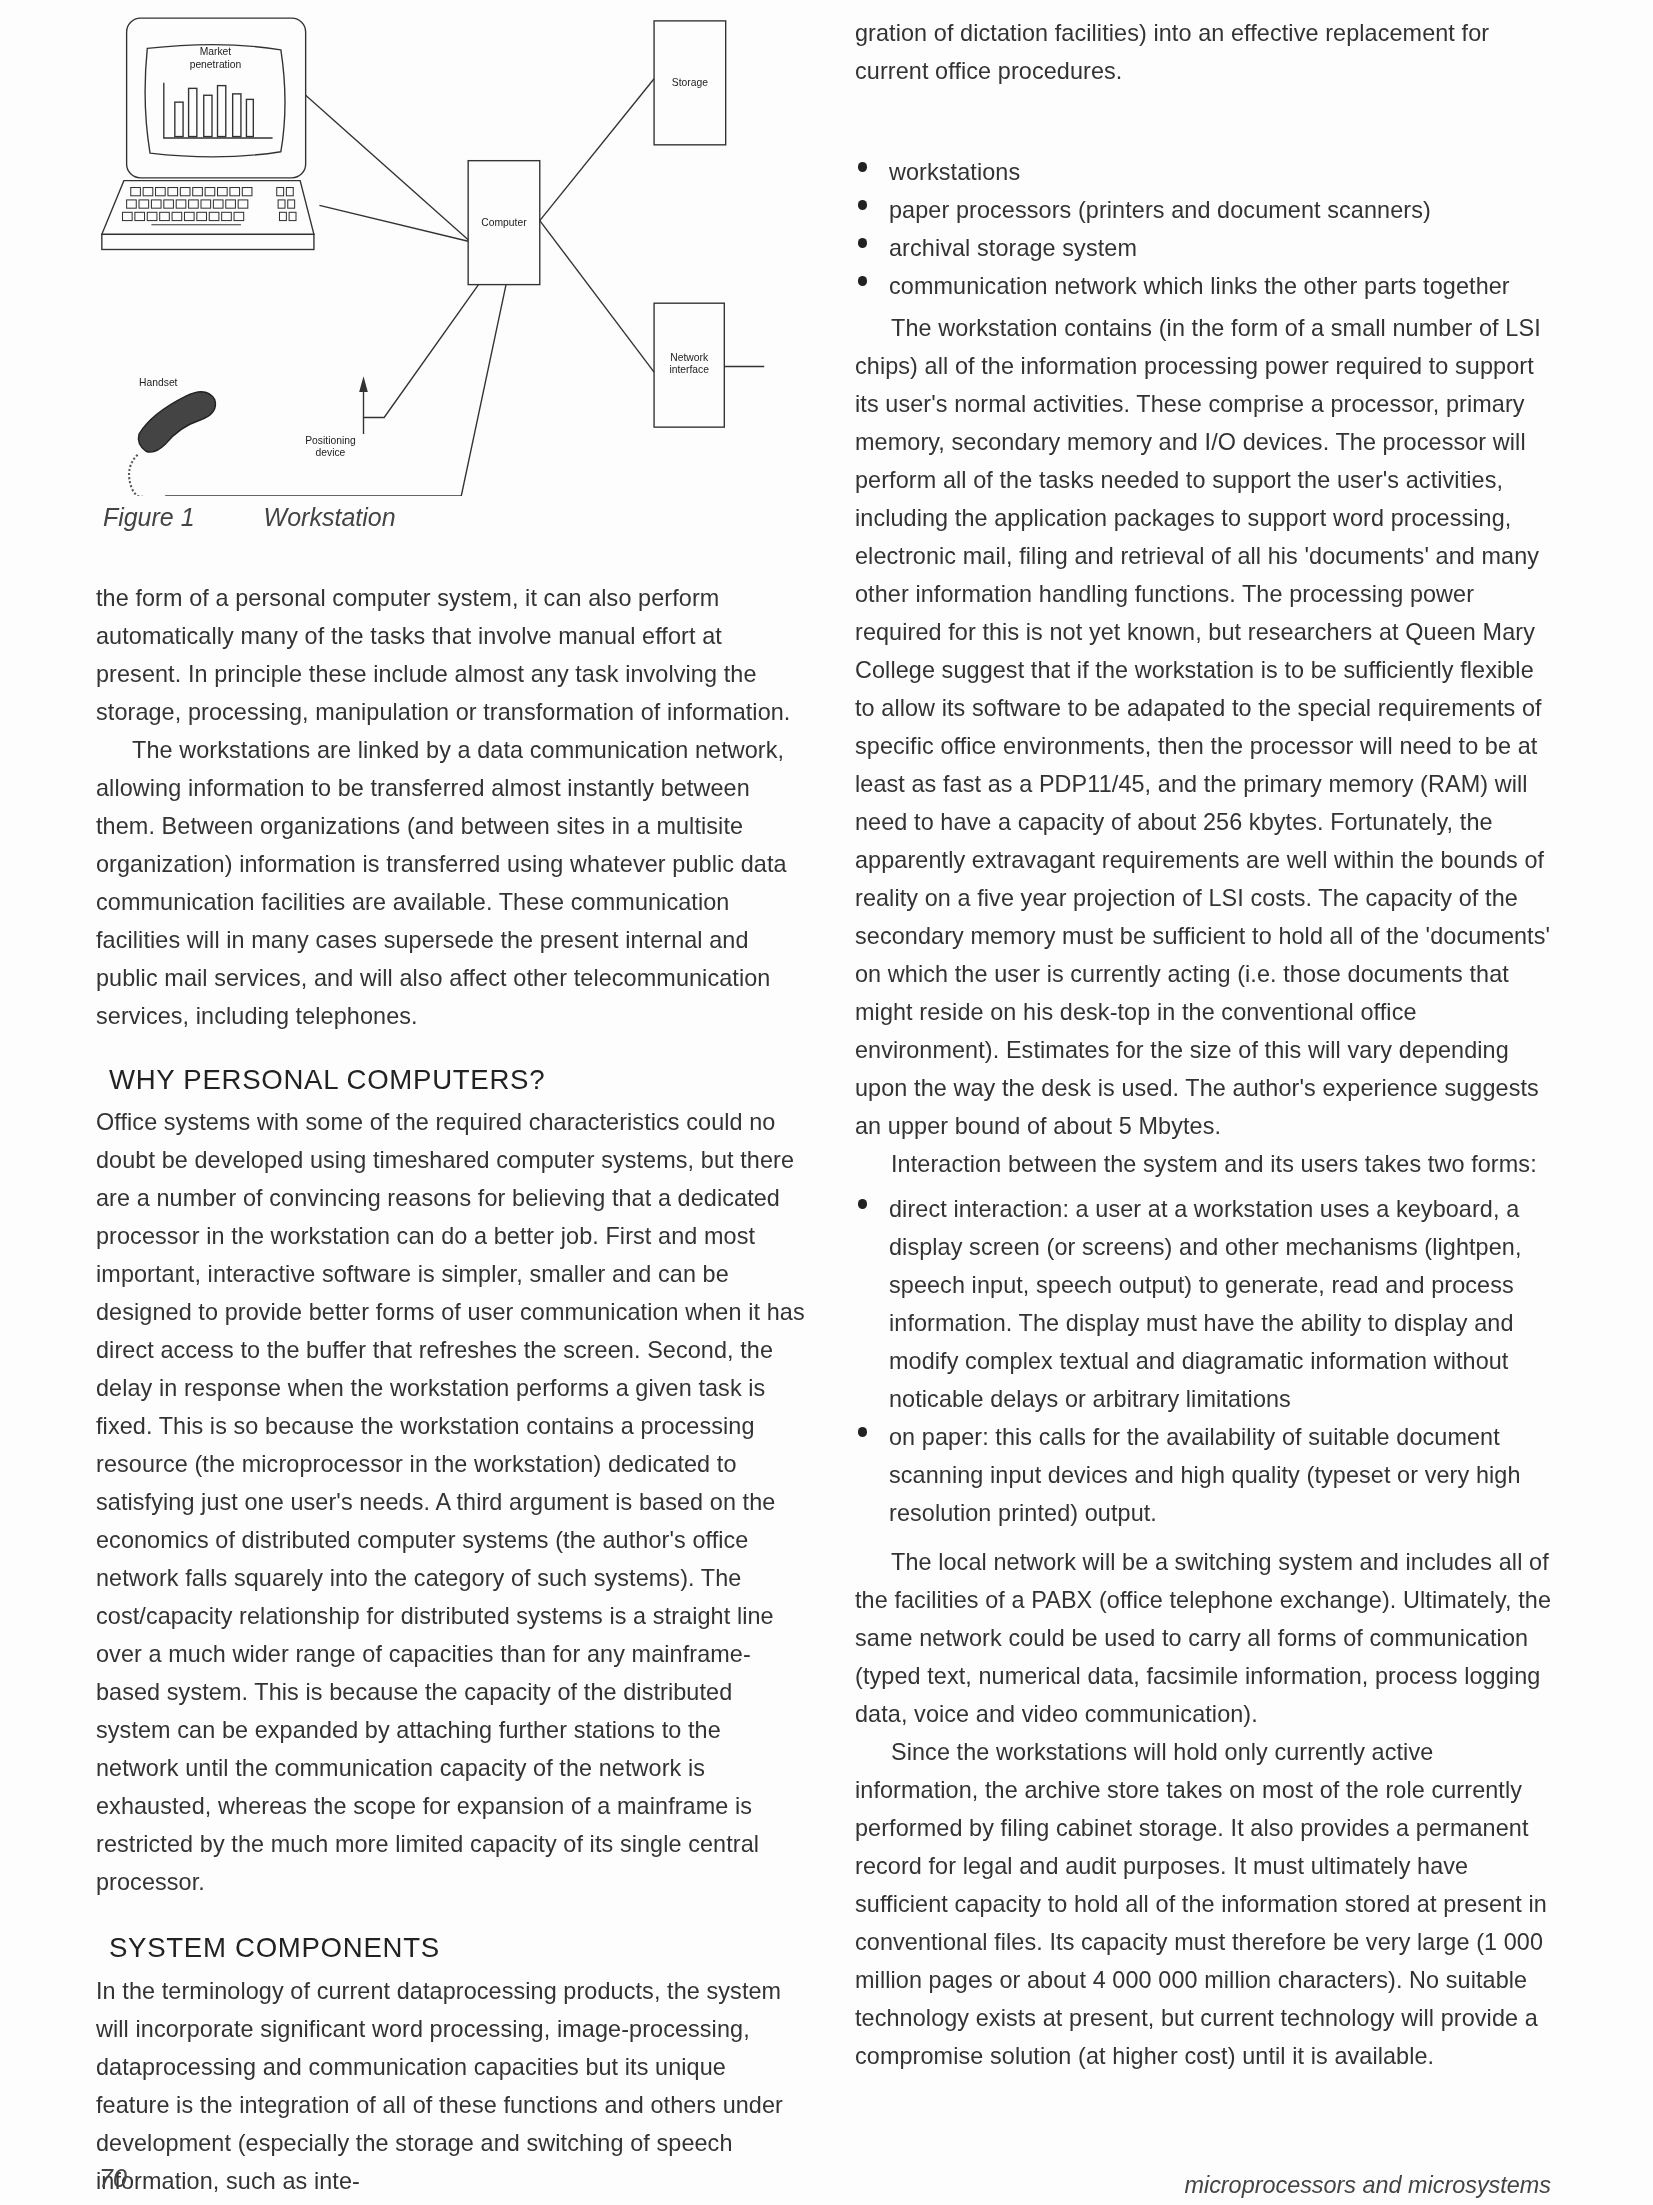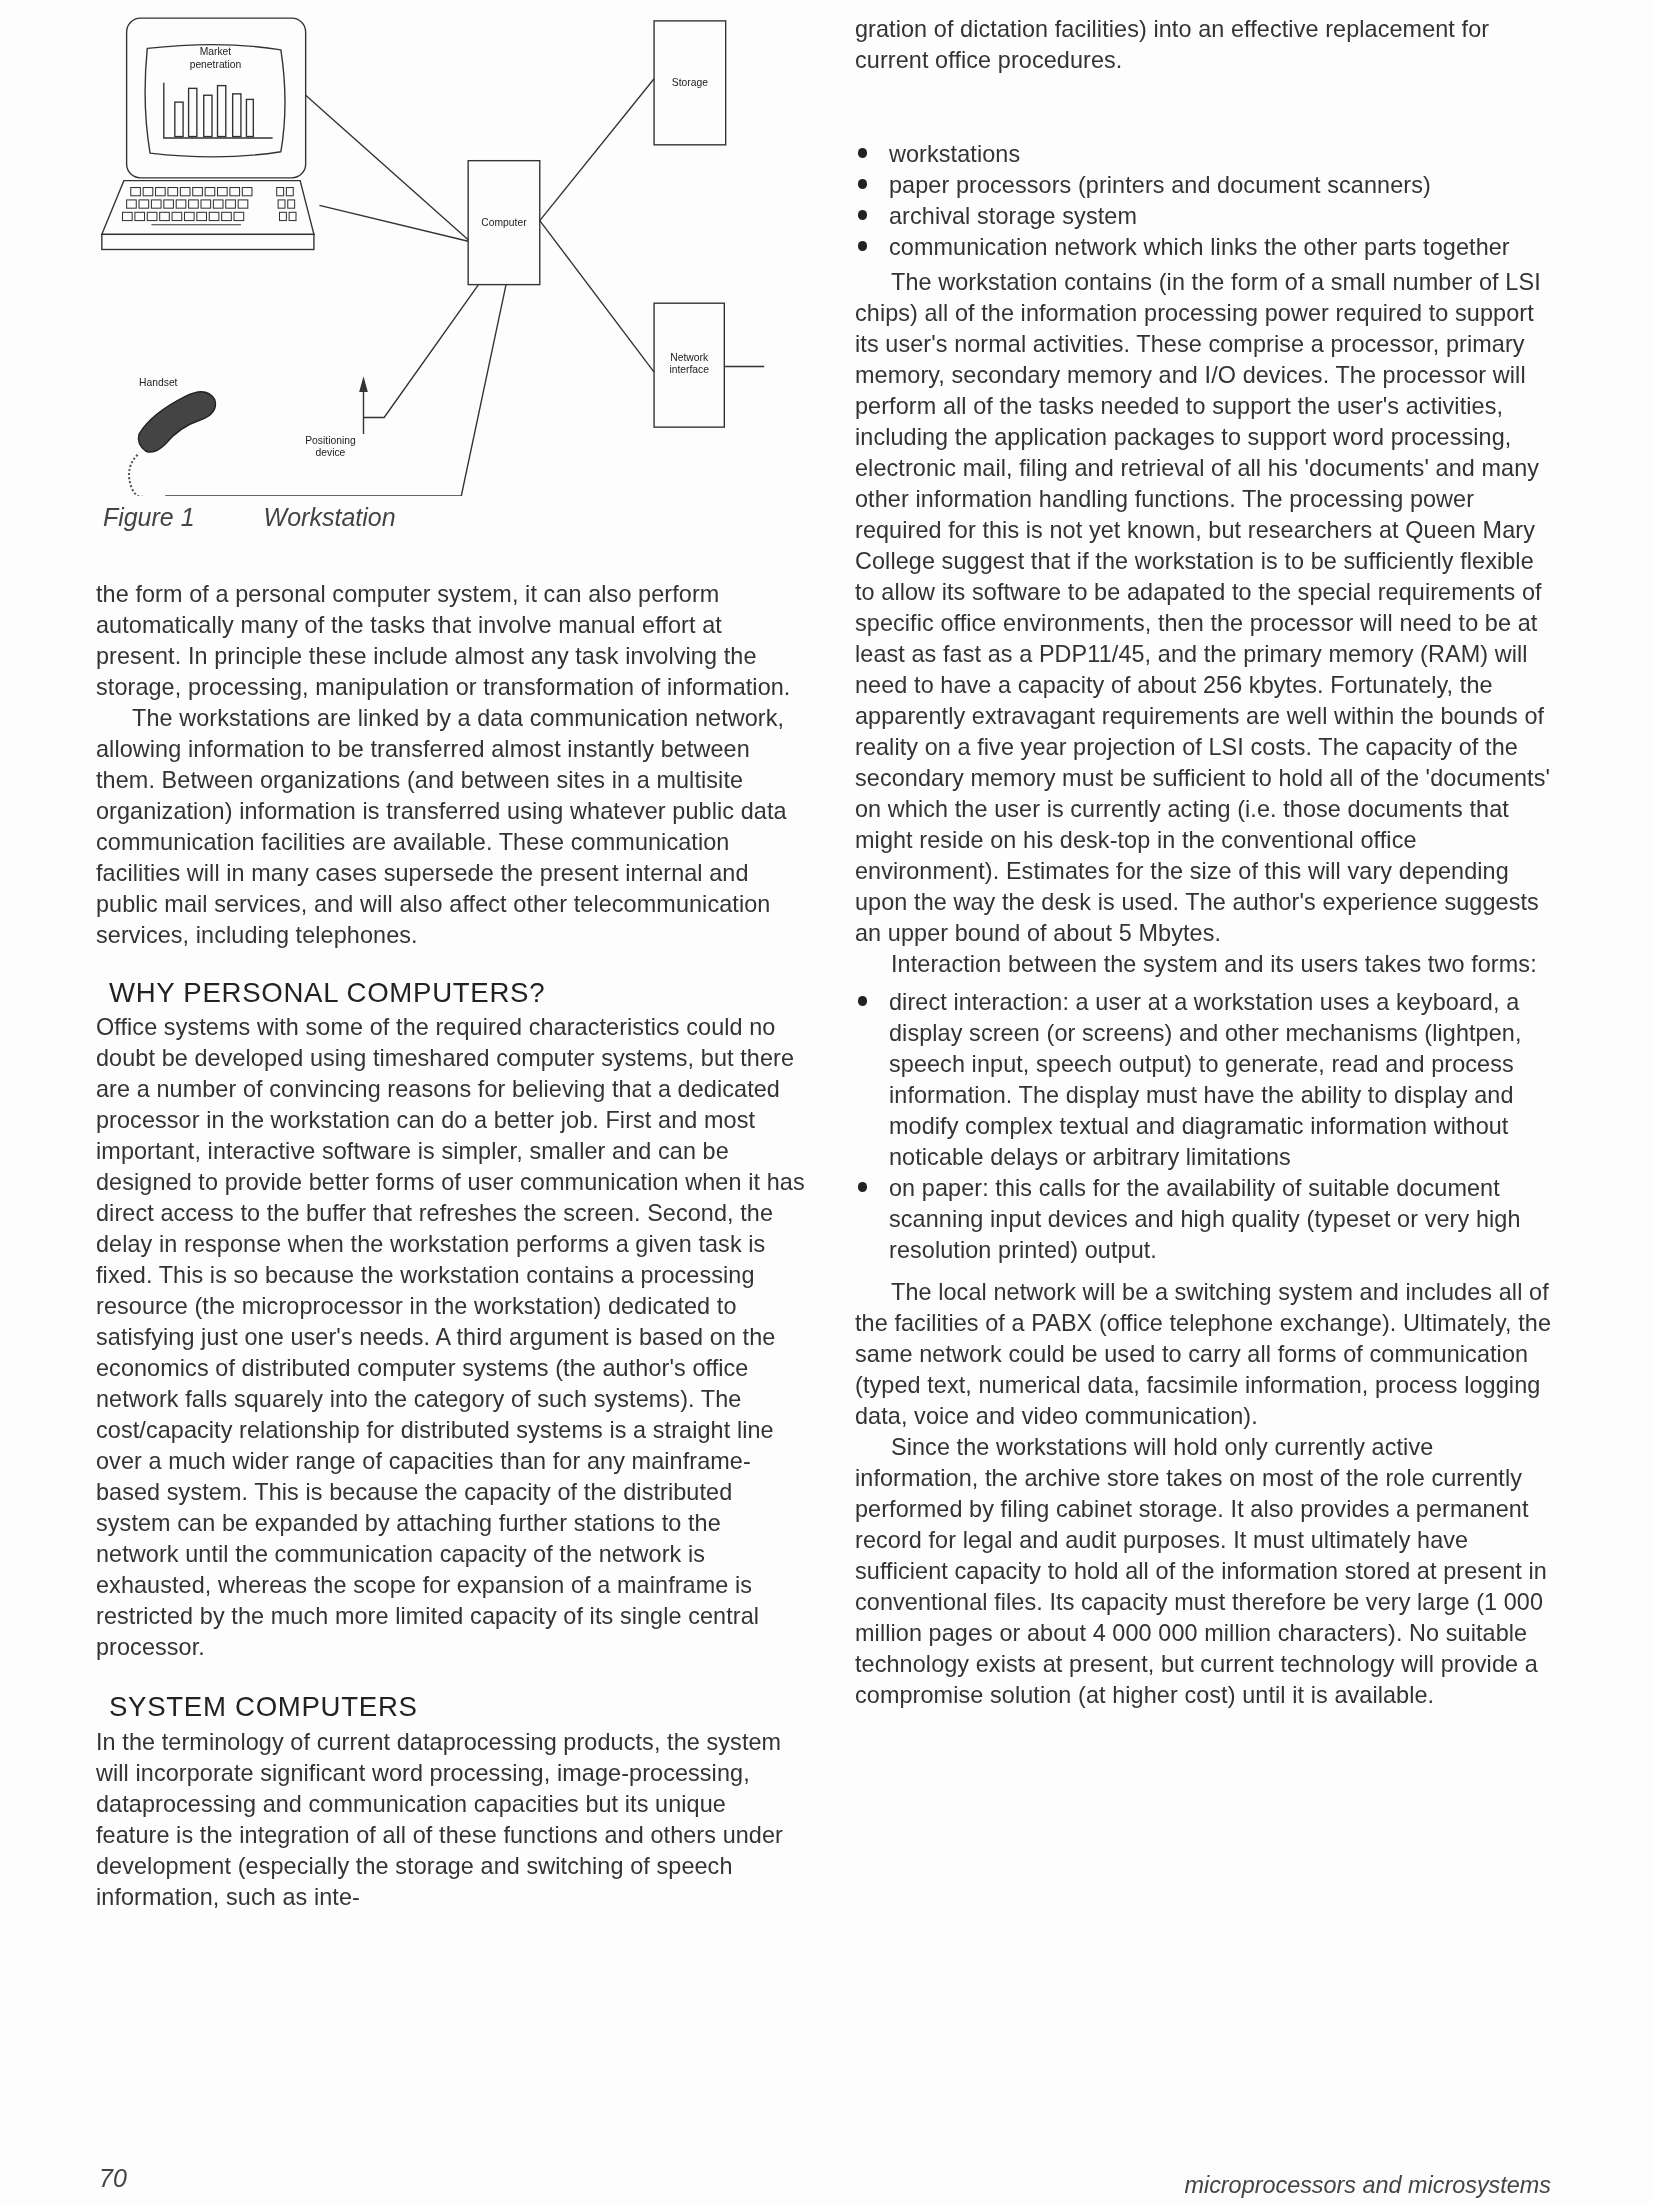--- a/index.html
+++ b/index.html
@@ -1,18 +1,18 @@
 <!DOCTYPE html>
 <html style="font-size:11px"><head>
   <meta charset="utf-8">
   <style>
     html, body { margin: 0; padding: 0; background: #ffffff; }
     body { width: 1654px; height: 2205px; position: relative; overflow: hidden; color: #2a2a2a; }
     .page { position: absolute; left: 0; top: 0; width: 1654px; height: 2205px; background: #fdfdfd; }
-    .col { position: absolute; font-family: "Liberation Sans", sans-serif; font-size: 23.4px; line-height: 31px; color: #333; letter-spacing: 0.1px; }
+    .col { position: absolute; font-family: "Liberation Sans", sans-serif; font-size: 23.4px; line-height: 38px; color: #333; letter-spacing: 0.1px; }
     .col-left { left: 96px; top: 579px; width: 710px; }
     .col-right { left: 855px; top: 13.8px; width: 696px; }
     .col p { margin: 0; text-align: left; }
     .indent { text-indent: 36px; }
     .heading { font-family: "Liberation Sans", sans-serif; font-size: 27.6px; letter-spacing: 0.7px; color: #222; margin: 13px; font-weight: normal; }
     ul.bullets { list-style: none; margin: 0; padding: 0; }
     ul.bullets li { position: relative; padding-left: 34px; }
     ul.bullets li .dot { position: absolute; left: 2.8px; top: 9.6px; width: 9.6px; height: 9.6px; border-radius: 50%; background: #222; }
     .figure { position: absolute; left: 96px; top: 13.8px; width: 703px; height: 510px; }
     .fig-caption { position: absolute; left: 103px; top: 489px; font-family: "Liberation Sans", sans-serif; font-style: italic; font-size: 25px; color: #444; }
@@ -125,21 +125,21 @@
     <div class="fig-caption" style="left:6.9px;">
       <span>Figure 1</span><span class="title">Workstation</span>
     </div>
   </div>
 
   <div class="col col-left">
     <p>the form of a personal computer system, it can also perform automatically many of the tasks that involve manual effort at present. In principle these include almost any task involving the storage, processing, manipulation or transformation of information.</p>
     <p class="indent">The workstations are linked by a data communication network, allowing information to be transferred almost instantly between them. Between organizations (and between sites in a multisite organization) information is transferred using whatever public data communication facilities are available. These communication facilities will in many cases supersede the present internal and public mail services, and will also affect other telecommunication services, including telephones.</p>
     <h2 class="heading" style="margin-top:26px;margin-bottom:4.1px;">WHY PERSONAL COMPUTERS?</h2>
     <p>Office systems with some of the required characteristics could no doubt be developed using timeshared computer systems, but there are a number of convincing reasons for believing that a dedicated processor in the workstation can do a better job. First and most important, interactive software is simpler, smaller and can be designed to provide better forms of user communication when it has direct access to the buffer that refreshes the screen. Second, the delay in response when the workstation performs a given task is fixed. This is so because the workstation contains a processing resource (the microprocessor in the workstation) dedicated to satisfying just one user's needs. A third argument is based on the economics of distributed computer systems (the author's office network falls squarely into the category of such systems). The cost/capacity relationship for distributed systems is a straight line over a much wider range of capacities than for any mainframe-based system. This is because the capacity of the distributed system can be expanded by attaching further stations to the network until the communication capacity of the network is exhausted, whereas the scope for expansion of a mainframe is restricted by the much more limited capacity of its single central processor.</p>
-    <h2 class="heading" style="margin-top:27.6px;margin-bottom:5.5px;">SYSTEM COMPUTERS</h2>
+    <h2 class="heading" style="margin-top:27.6px;margin-bottom:5.5px;">SYSTEM COMPONENTS</h2>
     <p>In the terminology of current dataprocessing products, the system will incorporate significant word processing, image-processing, dataprocessing and communication capacities but its unique feature is the integration of all of these functions and others under development (especially the storage and switching of speech information, such as inte-</p>
   </div>
 
   <div class="col col-right">
     <p>gration of dictation facilities) into an effective replacement for current office procedures.</p>
     <ul class="bullets" style="margin-top:63px;">
       <li><span class="dot"></span><span>workstations</span></li>
       <li><span class="dot"></span><span>paper processors (printers and document scanners)</span></li>
       <li><span class="dot"></span><span>archival storage system</span></li>
       <li><span class="dot"></span><span>communication network which links the other parts together</span></li>

